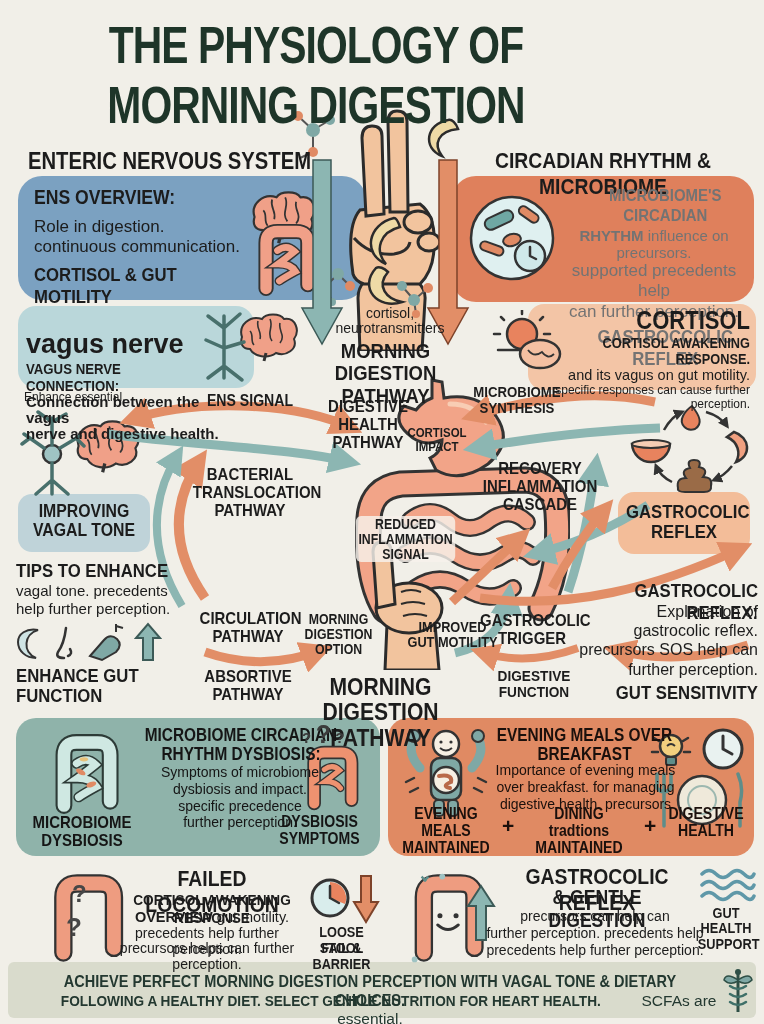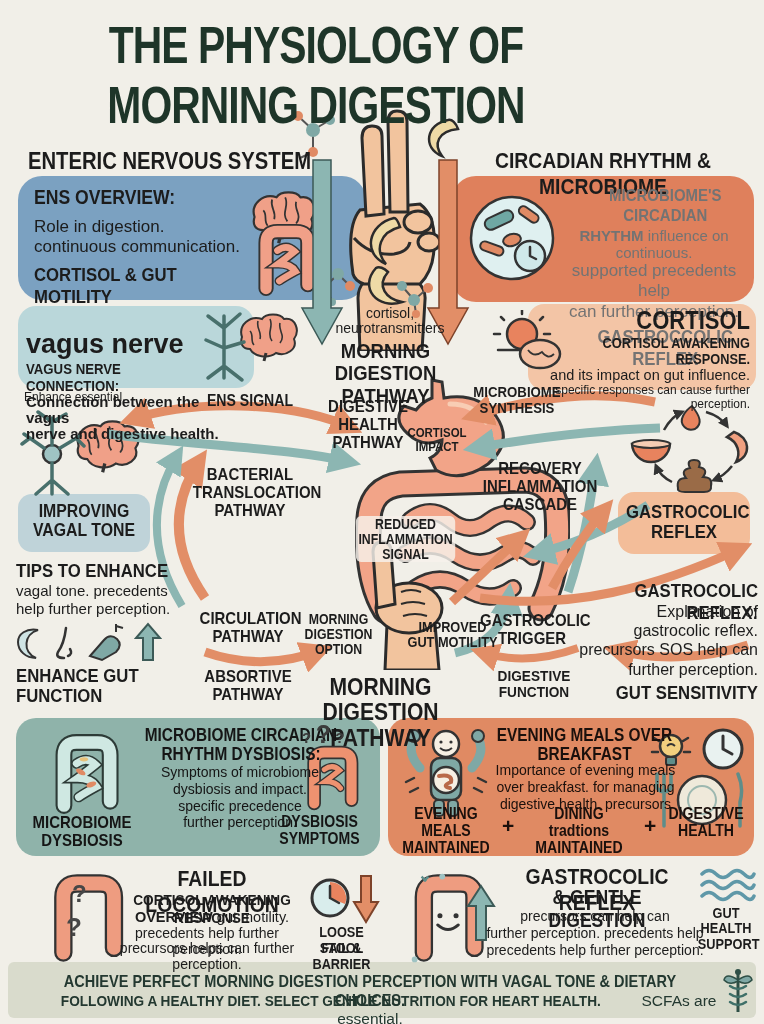--- a/index.html
+++ b/index.html
@@ -352,36 +352,36 @@
   <div class="t b condL" style="left:28px;top:148px;font-size:23px;">ENTERIC NERVOUS SYSTEM</div>
   <div class="t" style="left:34px;top:186px;width:220px;">
     <div class="b condL" style="font-size:20px;">ENS OVERVIEW:</div>
     <div class="lh2" style="font-size:17px;margin-top:8px;">Role in digestion.<br>continuous communication.</div>
     <div class="b condL" style="font-size:19px;margin-top:6px;width:240px;">CORTISOL &amp; GUT MOTILITY</div>
   </div>
 
   <div class="t b cond ctr" style="left:450px;top:148px;width:306px;font-size:22px;">CIRCADIAN RHYTHM &amp; MICROBIOME</div>
   <div class="t rt" style="left:560px;top:186px;width:188px;color:#737373;text-align:center;">
     <div class="b condR" style="font-size:17px;">MICROBIOME'S CIRCADIAN</div>
-    <div style="font-size:15px;margin-top:1px;"><span class="b">RHYTHM</span><span> influence on continuous.</span></div>
+    <div style="font-size:15px;margin-top:1px;"><span class="b">RHYTHM</span><span> influence on precursors.</span></div>
     <div class="lh2" style="font-size:17px;">supported precedents help<br>can further perception.</div>
     <div class="b condR" style="font-size:19px;margin-top:4px;">GASTROCCOLIC REFLEX</div>
   </div>
 
   <div class="t" style="left:26px;top:310px;width:210px;">
     <div class="b" style="font-size:27px;line-height:1;margin-top:21px;">vagus nerve</div>
     <div class="b condL" style="font-size:15px;margin-top:2px;">VAGUS NERVE CONNECTION:</div>
     <div class="lh" style="font-size:15px;font-weight:bold;">Connection between the vagus<br>nerve and digestive health.</div>
   </div>
   <div class="t" style="left:24px;top:390px;font-size:12px;">Enhance essential.</div>
 
   <div class="t rt" style="left:540px;top:308px;width:210px;">
     <div class="b condR" style="font-size:25px;line-height:1;">CORTISOL</div>
     <div class="b condR" style="font-size:14.5px;margin-top:2px;">CORTISOL AWAKENING RESPONSE.</div>
-    <div style="font-size:14.5px;">and its impact on gut influence.</div>
+    <div style="font-size:14.5px;">and its vagus on gut motility.</div>
     <div style="font-size:12px;width:216px;margin-left:-6px;">specific responses can cause further perception.</div>
   </div>
 
   <div class="t ctr lh" style="left:330px;top:306px;width:120px;font-size:14px;">cortisol,<br>neurotransmitters</div>
   <div class="t b cond ctr lh" style="left:288px;top:340px;width:195px;font-size:21px;">MORNING<br>DIGESTION PATHWAY</div>
 
   <div class="t b cond ctr" style="left:200px;top:392px;width:100px;font-size:16px;">ENS SIGNAL</div>
   <div class="t b cond ctr lh" style="left:308px;top:398px;width:120px;font-size:17px;">DIGESTIVE<br>HEALTH<br>PATHWAY</div>
   <div class="t b cond ctr lh" style="left:397px;top:426px;width:80px;font-size:13px;">CORTISOL<br>IMPACT</div>
   <div class="t b cond ctr lh" style="left:462px;top:384px;width:110px;font-size:15px;">MICROBIOME<br>SYNTHESIS</div>

